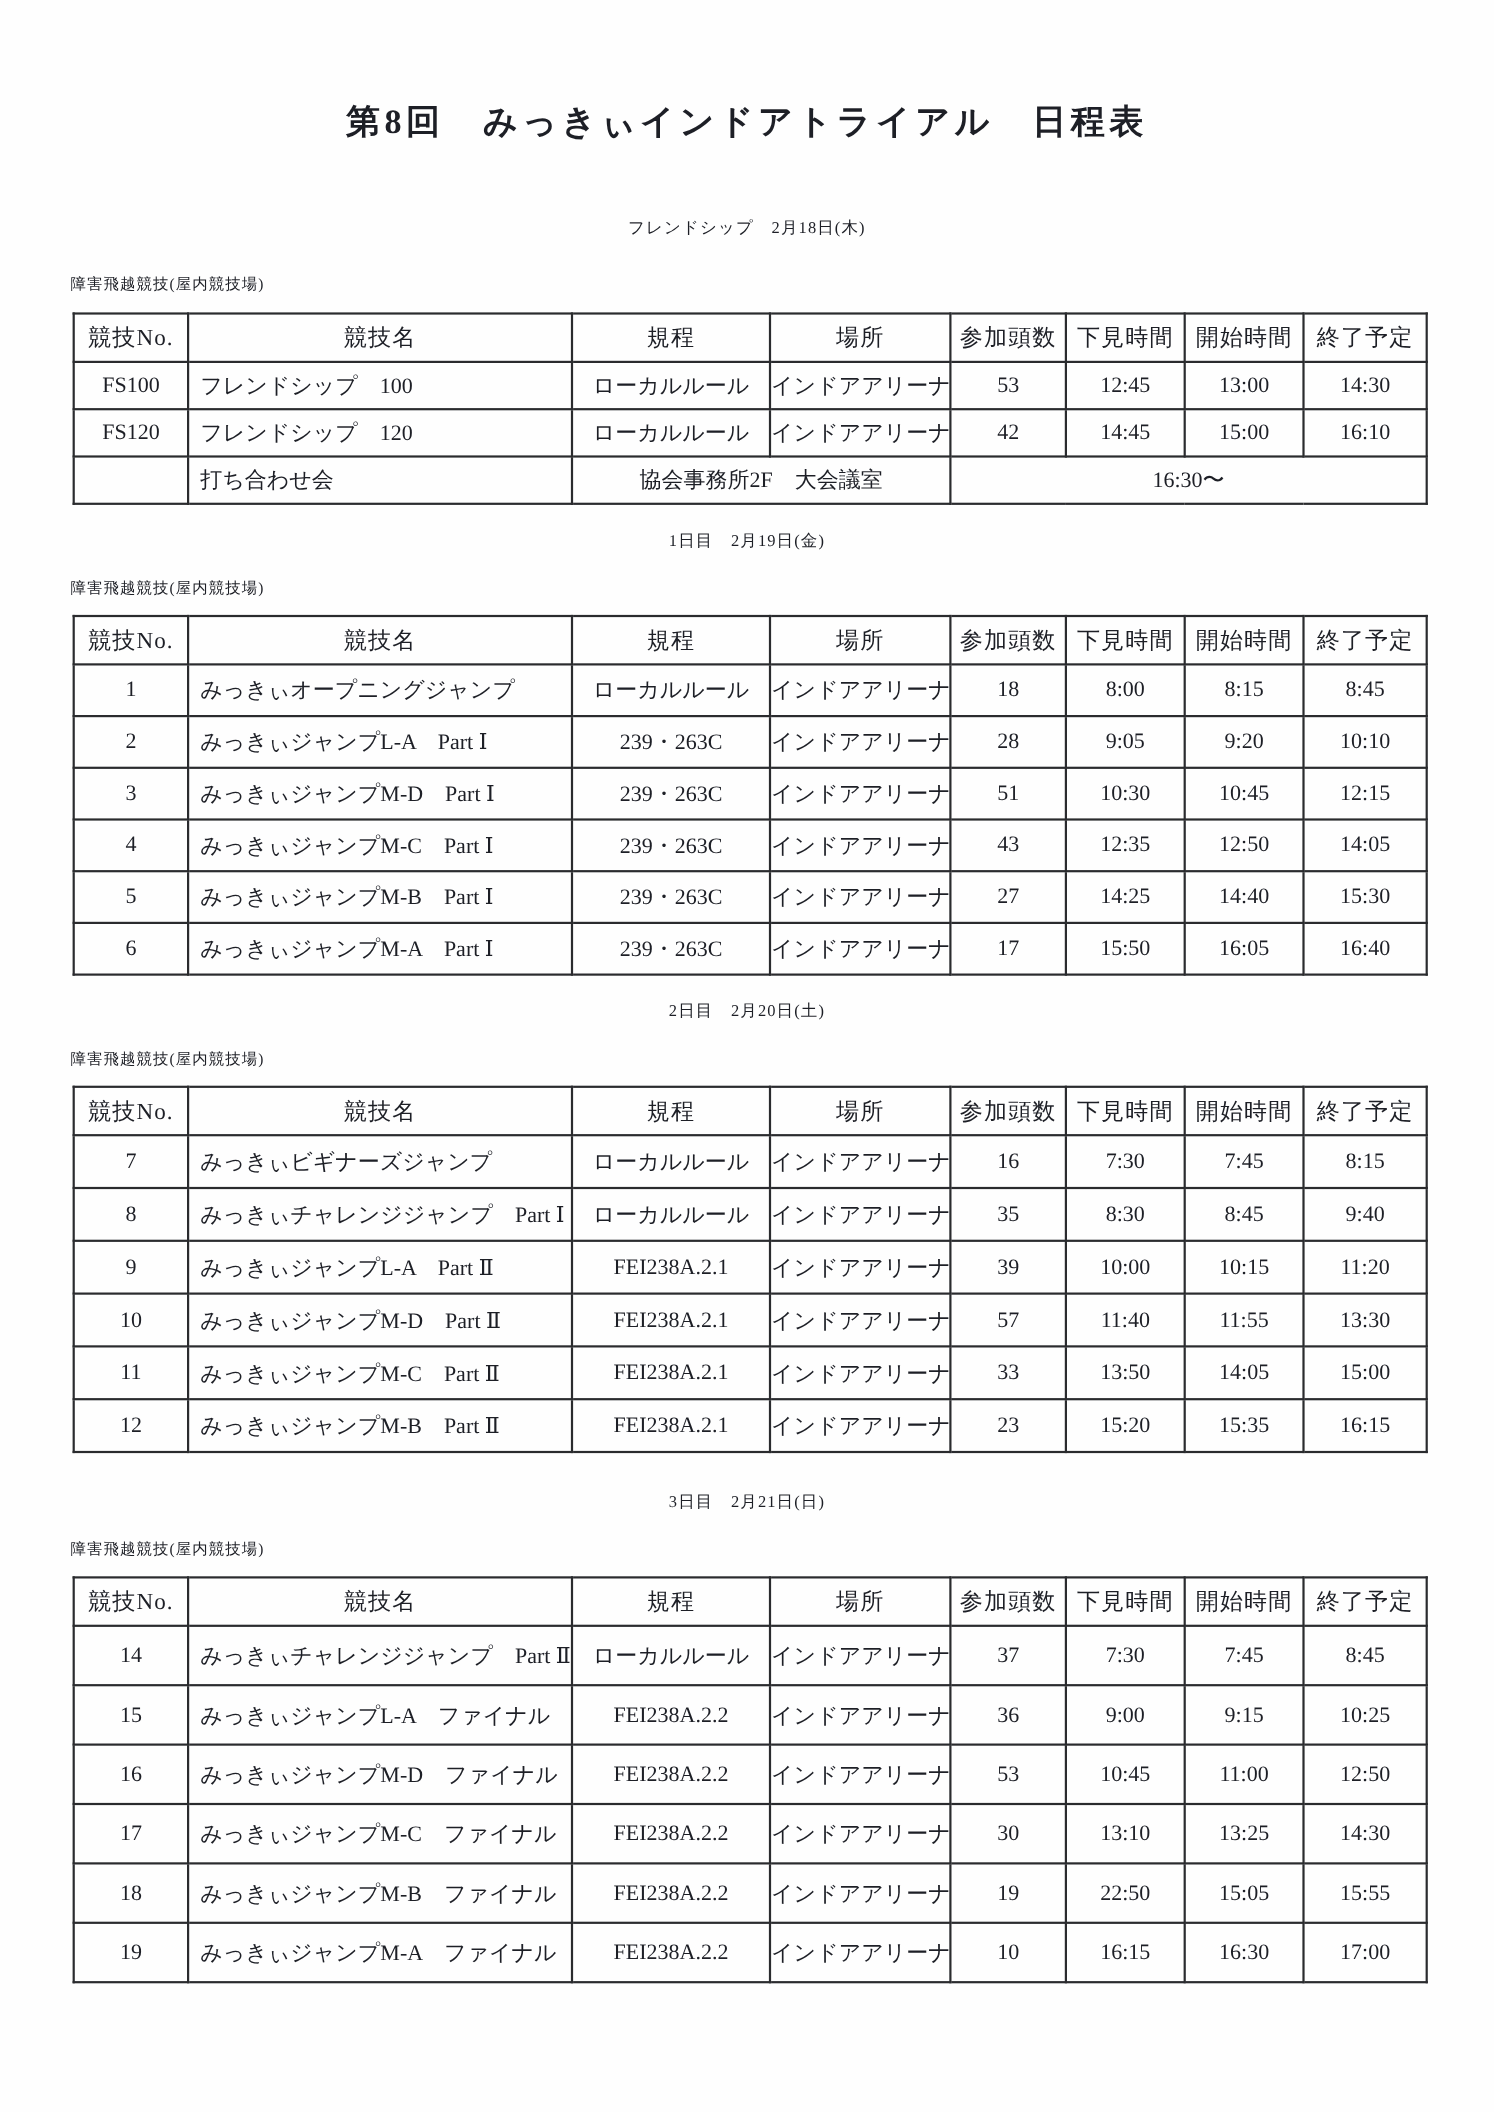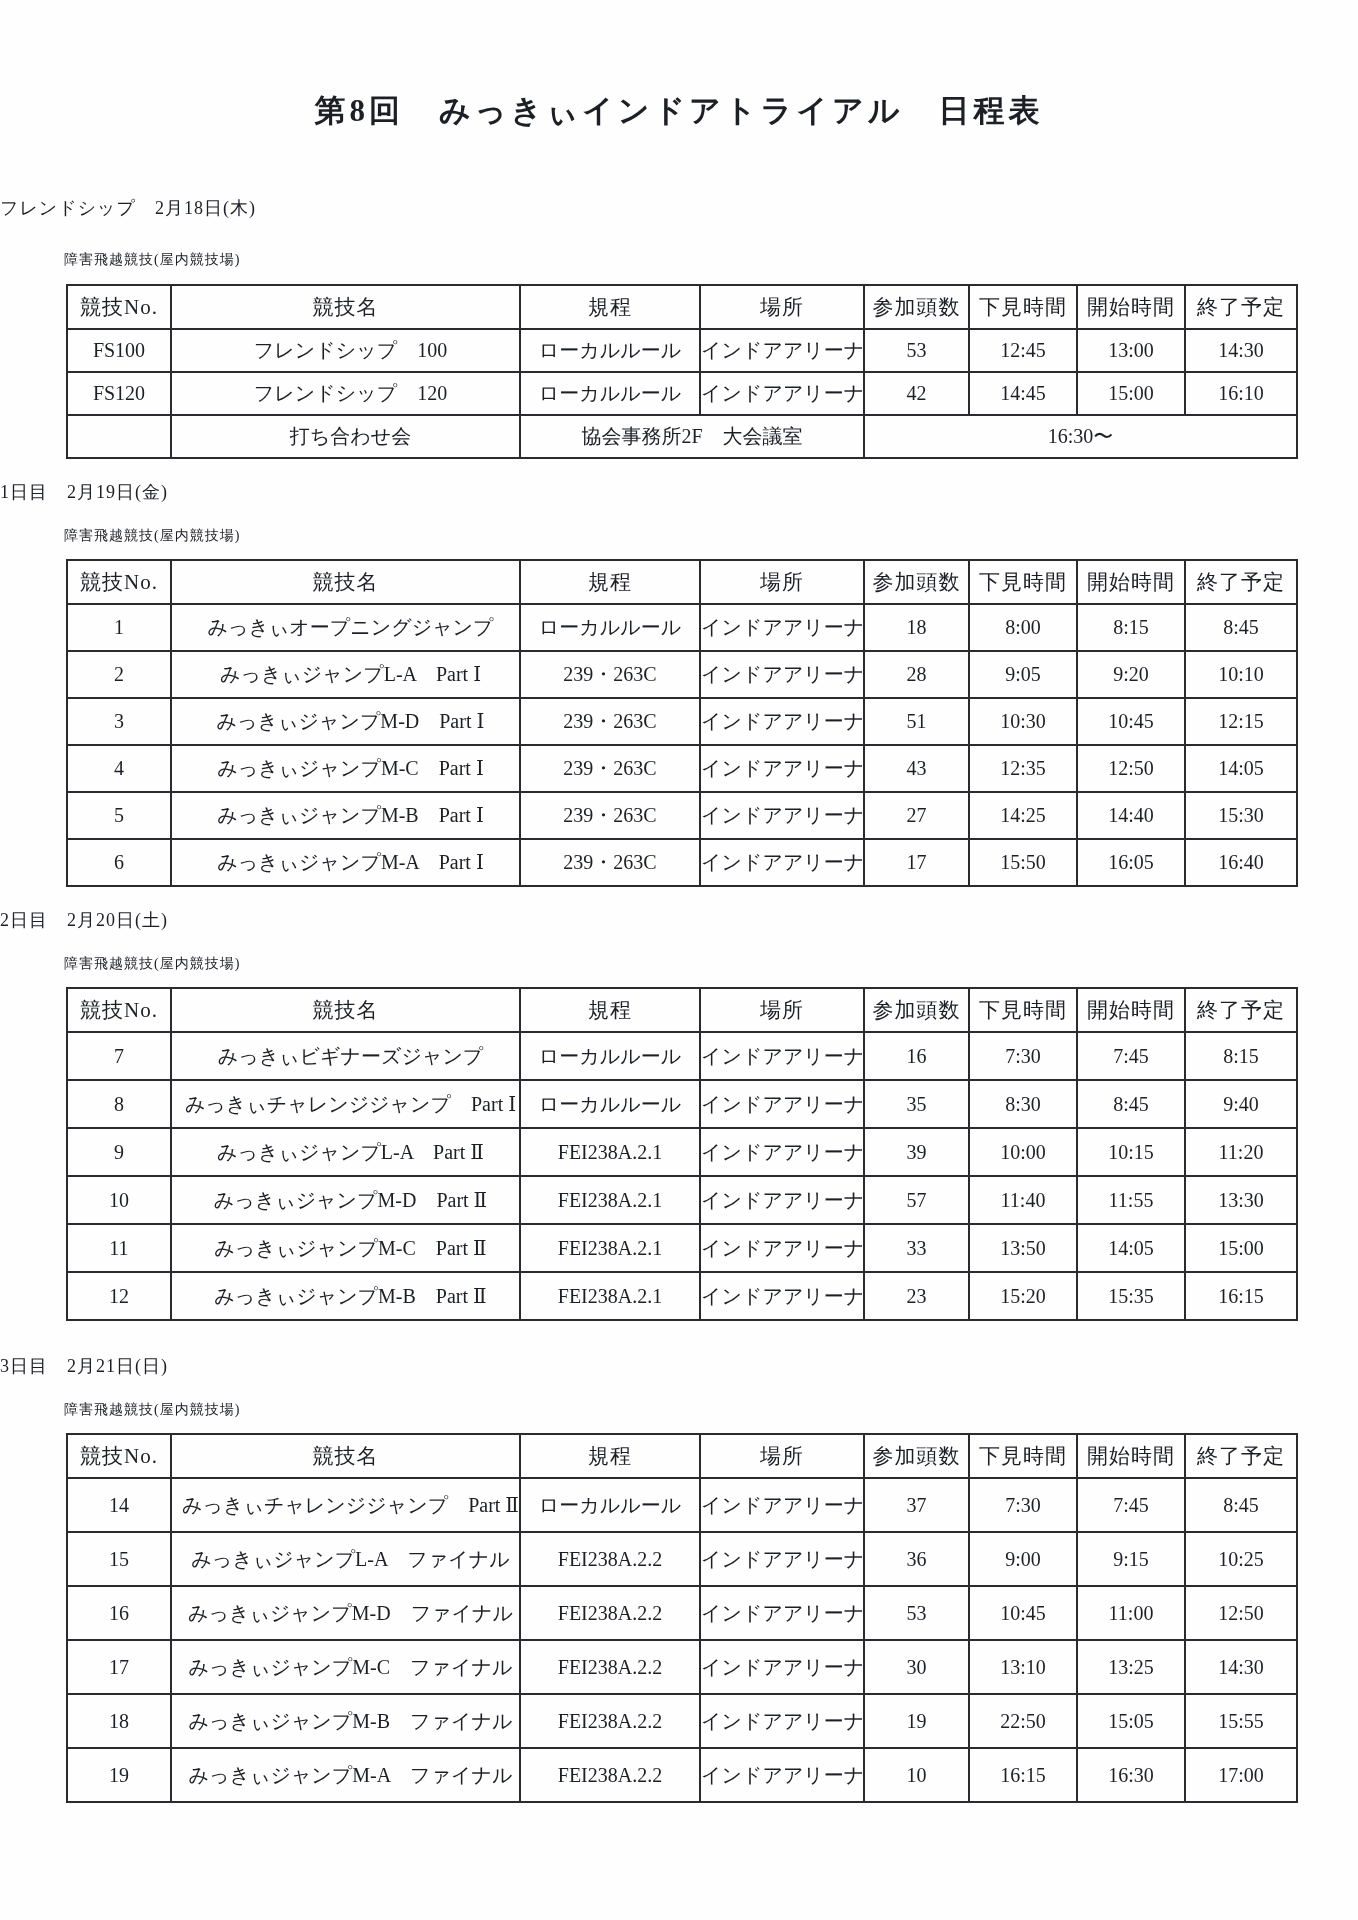--- a/index.html
+++ b/index.html
@@ -23,22 +23,22 @@
     margin: 0;
     padding-top: 90px;
     text-align: center;
     font-size: 31px;
     line-height: 41px;
     font-weight: 600;
     letter-spacing: 4px;
   }
   .day-heading {
     margin: 18px 0 0 0;
-    text-align: left;
-    font-size: 18px;
+    text-align: center;
+    font-size: 15px;
     line-height: 30px;
     font-weight: normal;
     letter-spacing: 1px;
   }
   .s0 .day-heading { margin-top: 62px; }
   .s3 .day-heading { margin-top: 30px; }
   .venue-label {
     margin: 14px 0 8px 64px;
     font-size: 14px;
     line-height: 30px;
@@ -63,21 +63,21 @@
     font-size: 21px;
     height: 42px;
     text-align: center;
     letter-spacing: 1px;
   }
   .schedule-table td {
     font-size: 20px;
     text-align: center;
   }
   .schedule-table td.c-name {
-    text-align: center;
+    text-align: left;
     padding-left: 10px;
     margin-left: 36px;
   }
   .t1 tbody td { height: 41px; }
   .t2 tbody td { height: 45px; }
   .t3 tbody td { height: 46px; }
   .t4 tbody td { height: 52px; }
 </style>
 </head>
 <body>

